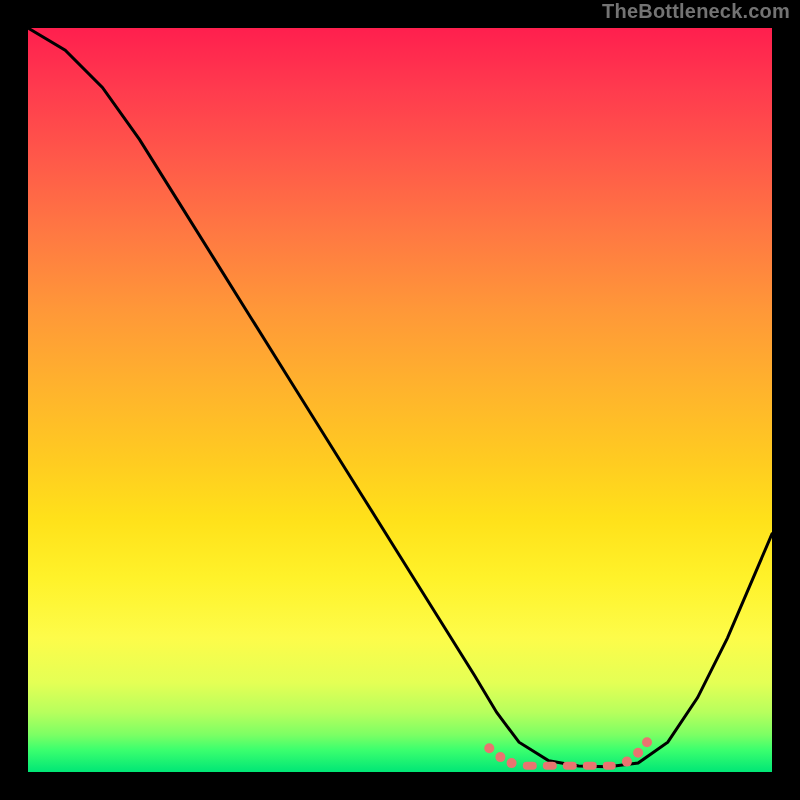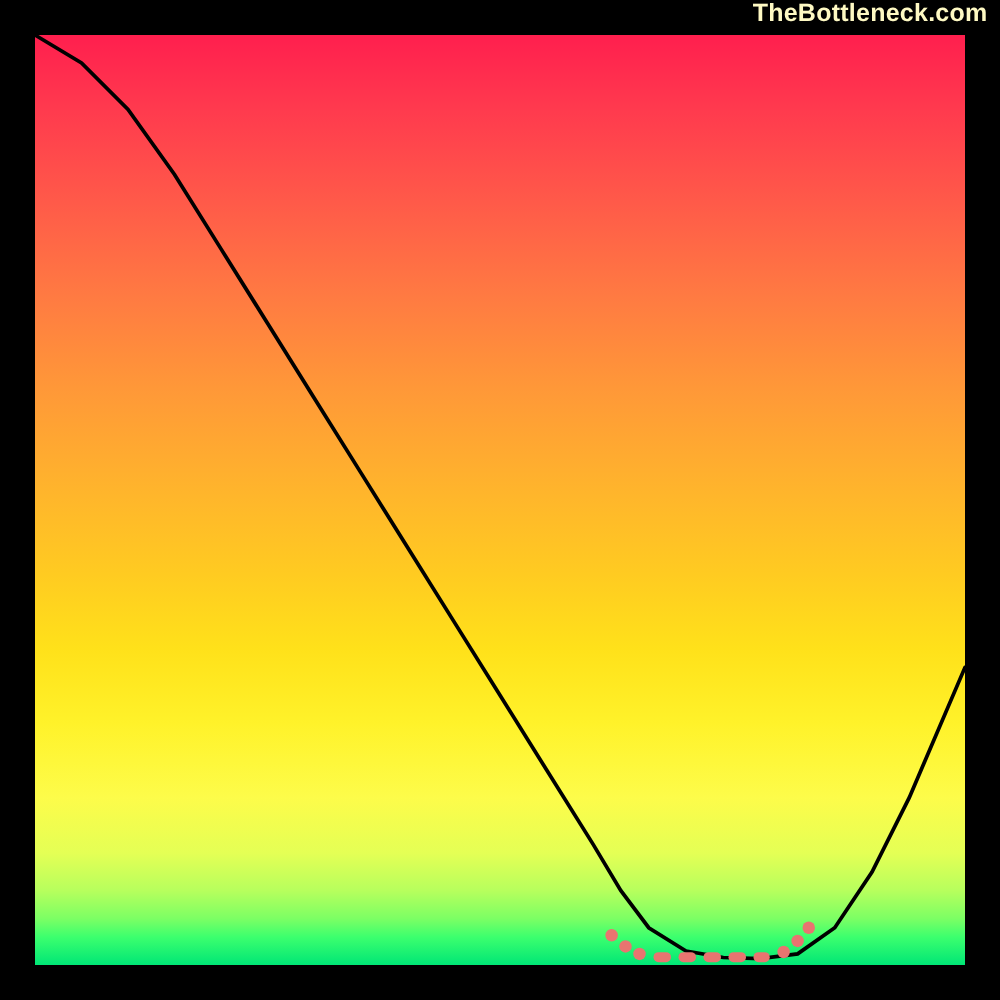--- a/index.html
+++ b/index.html
@@ -14,21 +14,21 @@
   .frame {
     position: relative;
     width: 800px;
     height: 800px;
     background: #000;
   }
   .watermark {
     position: absolute;
     top: 0;
     right: 10px;
-    color: #fef9c3;
+    color: #737373;
     font-size: 20px;
     font-weight: bold;
     letter-spacing: 0.2px;
     z-index: 20;
   }
   .plot-area {
     position: absolute;
     left: 28px;
     top: 28px;
     width: 744px;

